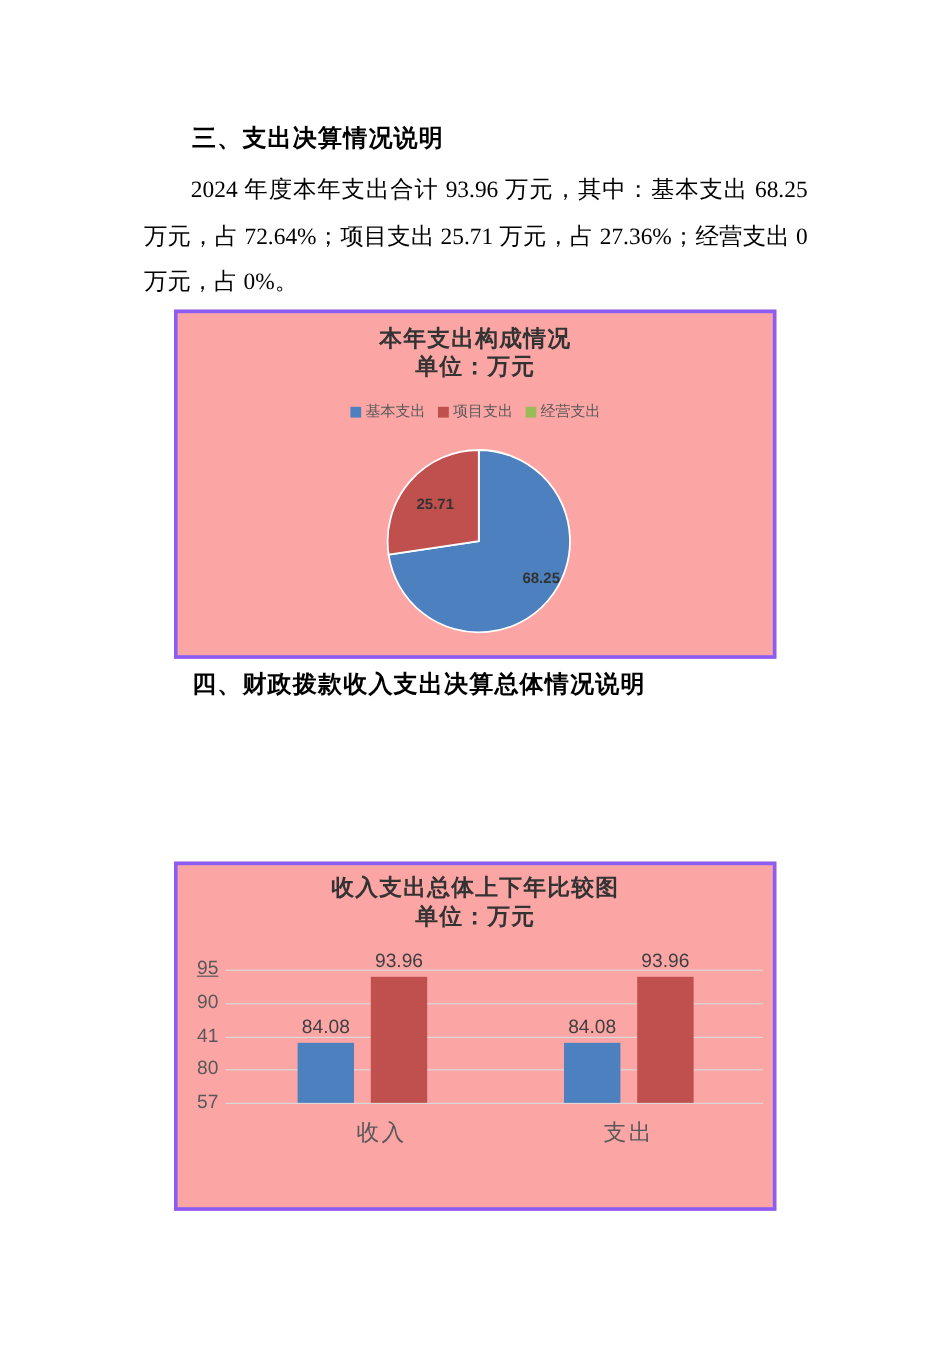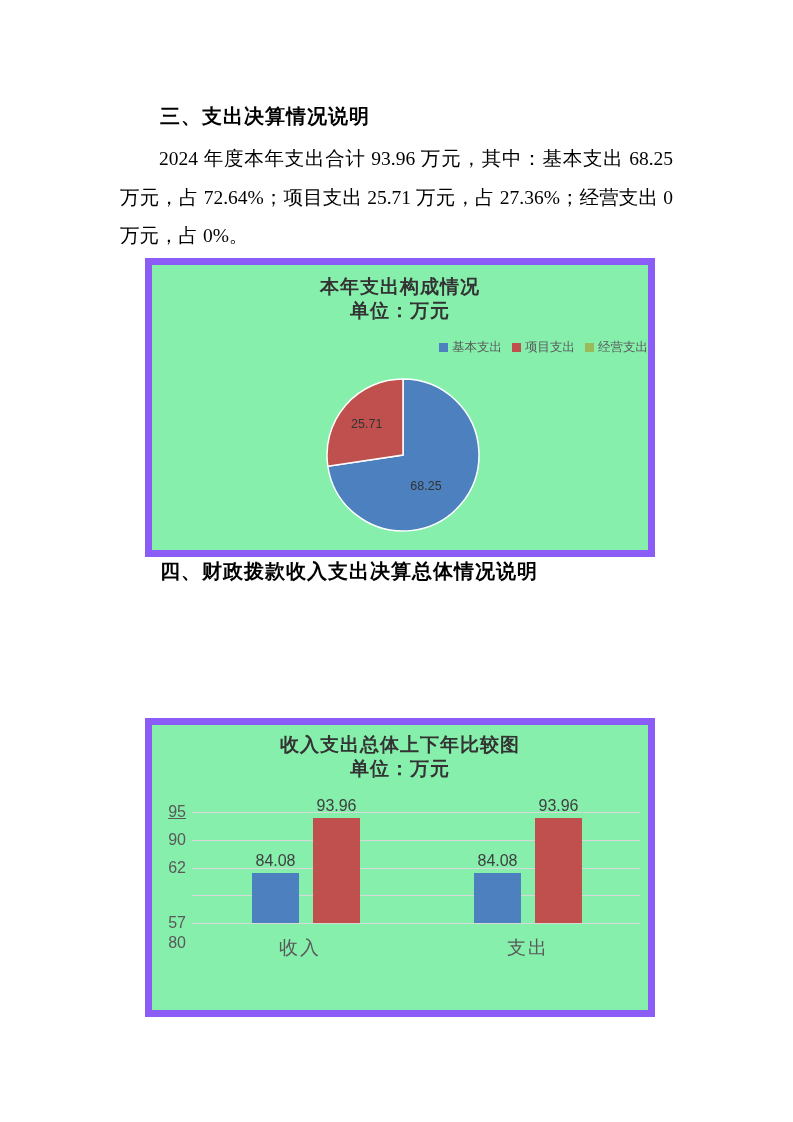--- a/index.html
+++ b/index.html
@@ -13,41 +13,41 @@
     font-weight:bold; font-size:20px; line-height:26px;
     text-indent:2em; letter-spacing:1px;
   }
   .sec-body {
     position:absolute; left:120px; width:553px;
     font-size:19.5px; line-height:38.5px; text-align:justify;
     text-indent:2em;
   }
   .chart-box {
     position:absolute; left:145px; width:496px;
-    border:7px solid #8b5cf6; background:#86efac;
+    border:3px solid #8b5cf6; background:#fca5a5;
     font-family:"Liberation Sans", sans-serif;
   }
   .chart-title-wrap { text-align:center; }
   .chart-title {
     font-weight:bold; font-size:19px; line-height:24px; color:#333333;
     letter-spacing:1px;
   }
   
   #pie-box { top:258px; height:285px; }
   #pie-box .chart-title-wrap { padding-top:10px; }
   .legend-row {
-    display:flex; justify-content:flex-end; align-items:center;
+    display:flex; justify-content:center; align-items:center;
   }
   #pie-legend { margin-top:16px; gap:10px; font-size:12.5px; color:#595959; }
   #pie-legend .legend-item { display:flex; align-items:center; gap:4px; }
   #pie-legend .swatch { width:9px; height:9px; display:inline-block; }
   .pie-wrap { position:absolute; left:173px; top:112px; width:156px; height:156px; }
   .pie-label {
     position:absolute; transform:translate(-50%,-50%);
-    font-size:12.5px; color:#333333; white-space:nowrap;
+    font-size:12.5px; color:#333333; white-space:nowrap;font-weight:bold;
   }
   
   #bar-box { top:718px; height:285px; }
   #bar-box .chart-title-wrap { padding-top:8px; }
   .bar-plot { position:absolute; left:0; top:0; width:496px; height:285px; }
   .gridline { position:absolute; height:1px; background:#d9d9d9; }
   .ytick {
     position:absolute; width:34px; text-align:right;
     font-size:16px; color:#595959; transform:translateY(-50%);
   }
@@ -89,49 +89,49 @@
           <span>经营支出</span>
         </span>
       </div>
     <div class="pie-wrap">
       <svg id="pie-svg" width="156" height="156" viewBox="0 0 156 156">
           <path d="M 78 78 L 78.00 2.00 A 76 76 0 1 1 2.84 89.24 Z" fill="#4d80bf" stroke="#ffffff" stroke-width="1.5"></path>
           <path d="M 78 78 L 2.84 89.24 A 76 76 0 0 1 78.00 2.00 Z" fill="#bf504d" stroke="#ffffff" stroke-width="1.5"></path>
         </svg>
     </div>
     <div id="pie-labels">
-        <span class="pie-label" style="left: 274px; top: 221.252px;">68.25</span>
+        <span class="pie-label" style="left: 303px; top: 221.252px;">68.25</span>
         <span class="pie-label" style="left: 214.726px; top: 158.748px;">25.71</span>
       </div>
   </div>
 
   <div class="sec-heading" style="top:558px;">四、财政拨款收入支出决算总体情况说明</div>
 
 
   <div class="chart-box" id="bar-box">
     <div class="chart-title-wrap">
       <div class="chart-title">收入支出总体上下年比较图</div>
       <div class="chart-title">单位：万元</div>
     </div>
     <div class="bar-plot" id="bar-plot">
         <div class="gridline" style="left: 40px; width: 448px; top: 87px; background: rgb(217, 217, 217);"></div>
         <div class="ytick" style="left: 0px; top: 87px; text-decoration: underline;">95</div>
         <div class="gridline" style="left: 40px; width: 448px; top: 114.75px; background: rgb(217, 217, 217);"></div>
         <div class="ytick" style="left: 0px; top: 114.75px;">90</div>
         <div class="gridline" style="left: 40px; width: 448px; top: 142.5px; background: rgb(217, 217, 217);"></div>
-        <div class="ytick" style="left: 0px; top: 142.5px;">62</div>
+        <div class="ytick" style="left: 0px; top: 142.5px;">41</div>
         <div class="gridline" style="left: 40px; width: 448px; top: 170.25px; background: rgb(217, 217, 217);"></div>
-        <div class="ytick" style="left: 0px; top: 170.25px; margin-top: 48px;">80</div>
+        <div class="ytick" style="left: 0px; top: 170.25px;">80</div>
         <div class="gridline" style="left: 40px; width: 448px; top: 198px; background: rgb(217, 217, 217);"></div>
         <div class="ytick" style="left: 0px; top: 198px;">57</div>
         <div class="bar" style="left: 100px; top: 147.606px; height: 50.394px; background: rgb(77, 128, 191);"></div>
         <div class="bar-label" style="left: 123.5px; top: 126.606px;">84.08</div>
         <div class="bar" style="left: 161px; top: 92.772px; height: 105.228px; background: rgb(191, 80, 77);"></div>
         <div class="bar-label" style="left: 184.5px; top: 71.772px;">93.96</div>
-        <div class="cat-label" style="left: 148px; top: 210px;">收入</div>
+        <div class="cat-label" style="left: 170px; top: 210px;">收入</div>
         <div class="bar" style="left: 322px; top: 147.606px; height: 50.394px; background: rgb(77, 128, 191);"></div>
         <div class="bar-label" style="left: 345.5px; top: 126.606px;">84.08</div>
         <div class="bar" style="left: 383px; top: 92.772px; height: 105.228px; background: rgb(191, 80, 77);"></div>
         <div class="bar-label" style="left: 406.5px; top: 71.772px;">93.96</div>
         <div class="cat-label" style="left: 376px; top: 210px;">支出</div>
       </div>
 
   </div>
 
 </div>

